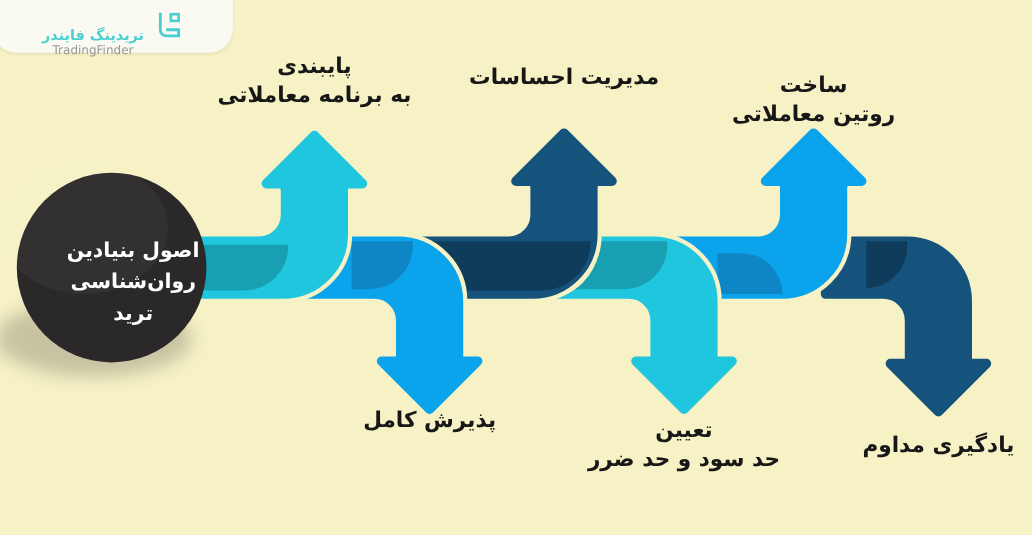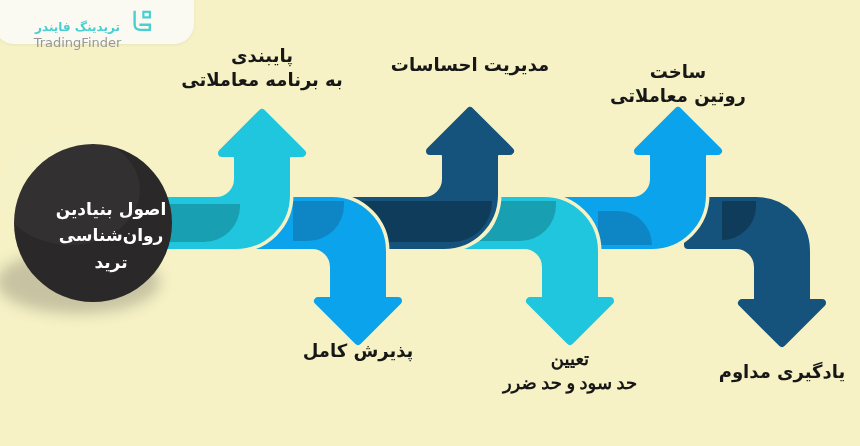--- a/index.html
+++ b/index.html
@@ -23,21 +23,21 @@
   #hub-text{position:absolute;left:18px;top:196px;width:150px;direction:rtl;text-align:center;
     font-weight:700;font-size:17px;line-height:1.55;color:var(--circle_text);}
   #hub-text span{display:block;margin-left:36px;}
 
   #logo-badge{position:absolute;left:-6px;top:0;width:200px;height:44px;
     background:var(--badge_bg);border-radius:0 0 20px 20px;
     display:flex;direction:rtl;align-items:center;justify-content:center;gap:9px;
     box-shadow:0 1px 3px rgba(0,0,0,0.06);}
   #logo-text{display:flex;flex-direction:column;align-items:center;line-height:1.25;margin-top:27px;}
   #logo-fa{color:var(--brand_teal);font-size:12px;font-weight:700;}
-  #logo-en{color:var(--brand_gray);font-size:13px;direction:ltr;}
+  #logo-en{color:var(--brand_gray);font-size:10px;direction:ltr;}
 </style>
 </head>
 <body>
 
 <div id="stage">
 
   <svg id="ribbon-svg" width="860" height="446" viewBox="0 0 860 446">
     <defs>
       <filter id="soft" x="-50%" y="-50%" width="200%" height="200%">
         <feGaussianBlur stdDeviation="7"></feGaussianBlur>
@@ -87,21 +87,21 @@
     <span>پایبندی</span>
     <span>به برنامه معاملاتی</span>
   </div>
   <div class="step-label" style="left:568px;top:60px;width:220px;">
     <span>ساخت</span>
     <span>روتین معاملاتی</span>
   </div>
   <div class="step-label" style="left:248px;top:339px;width:220px;">
     <span>پذیرش کامل</span>
   </div>
-  <div class="step-label" style="left:460px;top:347px;width:220px;font-family:Liberation Serif, serif;">
+  <div class="step-label" style="left:460px;top:347px;width:220px;">
     <span>تعیین</span>
     <span>حد سود و حد ضرر</span>
   </div>
   <div class="step-label" style="left:672px;top:360px;width:220px;">
     <span>یادگیری مداوم</span>
     <span></span>
   </div>
 
   <div id="logo-badge">
     <svg width="24" height="26" viewBox="0 0 26 28">

